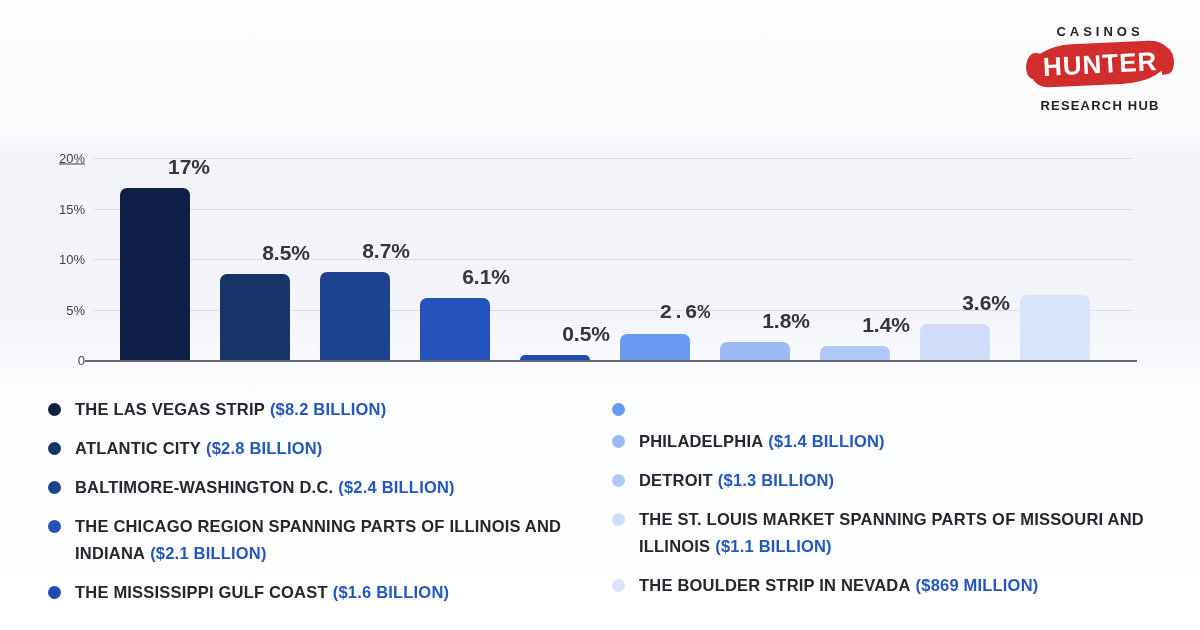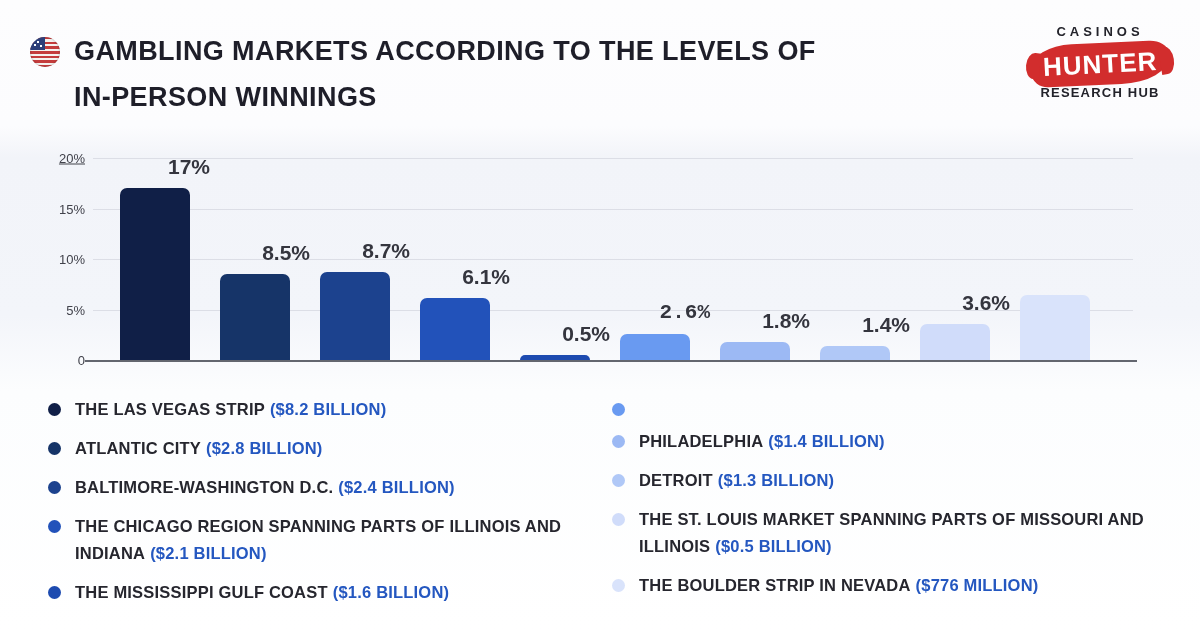--- a/index.html
+++ b/index.html
@@ -81,21 +81,21 @@
     border-radius: 0 60% 60% 0 / 0 50% 50% 0;
     transform: rotate(-7deg);
   }
   .logo-name {
     position: relative; z-index: 2;
     font-size: 26px; font-weight: 700; color: #ffffff;
     letter-spacing: 1px;
     transform: rotate(-0.5deg);
   }
   .logo-bottom {
-    margin-top: 0;
+    margin-top: 13px;
     font-size: 13px; font-weight: 700; color: #23232b;
     letter-spacing: 1.2px;
   }
 
   
   .plot {
     position: absolute;
     left: 55px; top: 146px;
     width: 1090px; height: 226px;
   }
@@ -159,27 +159,20 @@
     color: #2457c0;
     padding-left: 5px;
     white-space: nowrap;
   }
 </style>
 </head>
 <body>
 
 <div class="page">
 
-  <div class="header">
-    <span class="flag"></span>
-    <div class="title">
-      <div>GAMBLING MARKETS ACCORDING TO THE LEVELS OF</div>
-      <div>IN-PERSON WINNINGS</div>
-    </div>
-  </div>
 
   <div class="logo">
     <div class="logo-top">CASINOS</div>
     <div class="logo-brush">
       <span class="logo-name">HUNTER</span>
     </div>
     <div class="logo-bottom">RESEARCH HUB</div>
   </div>
 
   <div class="plot" id="plot">
@@ -243,21 +236,21 @@
       <div class="legend-item">
         <span class="legend-dot" style="background: rgb(156, 185, 244);"></span>
         <div class="legend-text"><span>PHILADELPHIA</span><span class="legend-amount">($1.4 BILLION)</span></div>
       </div>
       <div class="legend-item">
         <span class="legend-dot" style="background: rgb(176, 200, 247);"></span>
         <div class="legend-text"><span>DETROIT</span><span class="legend-amount">($1.3 BILLION)</span></div>
       </div>
       <div class="legend-item">
         <span class="legend-dot" style="background: rgb(208, 220, 250);"></span>
-        <div class="legend-text"><span>THE ST. LOUIS MARKET SPANNING PARTS OF MISSOURI AND ILLINOIS</span><span class="legend-amount">($0.5 BILLION)</span></div>
+        <div class="legend-text"><span>THE ST. LOUIS MARKET SPANNING PARTS OF MISSOURI AND ILLINOIS</span><span class="legend-amount">($1.1 BILLION)</span></div>
       </div>
       <div class="legend-item">
         <span class="legend-dot" style="background: rgb(217, 227, 251);"></span>
-        <div class="legend-text"><span>THE BOULDER STRIP IN NEVADA</span><span class="legend-amount">($776 MILLION)</span></div>
+        <div class="legend-text"><span>THE BOULDER STRIP IN NEVADA</span><span class="legend-amount">($869 MILLION)</span></div>
       </div>
     </div>
 
 </div>
 
 </body></html>

